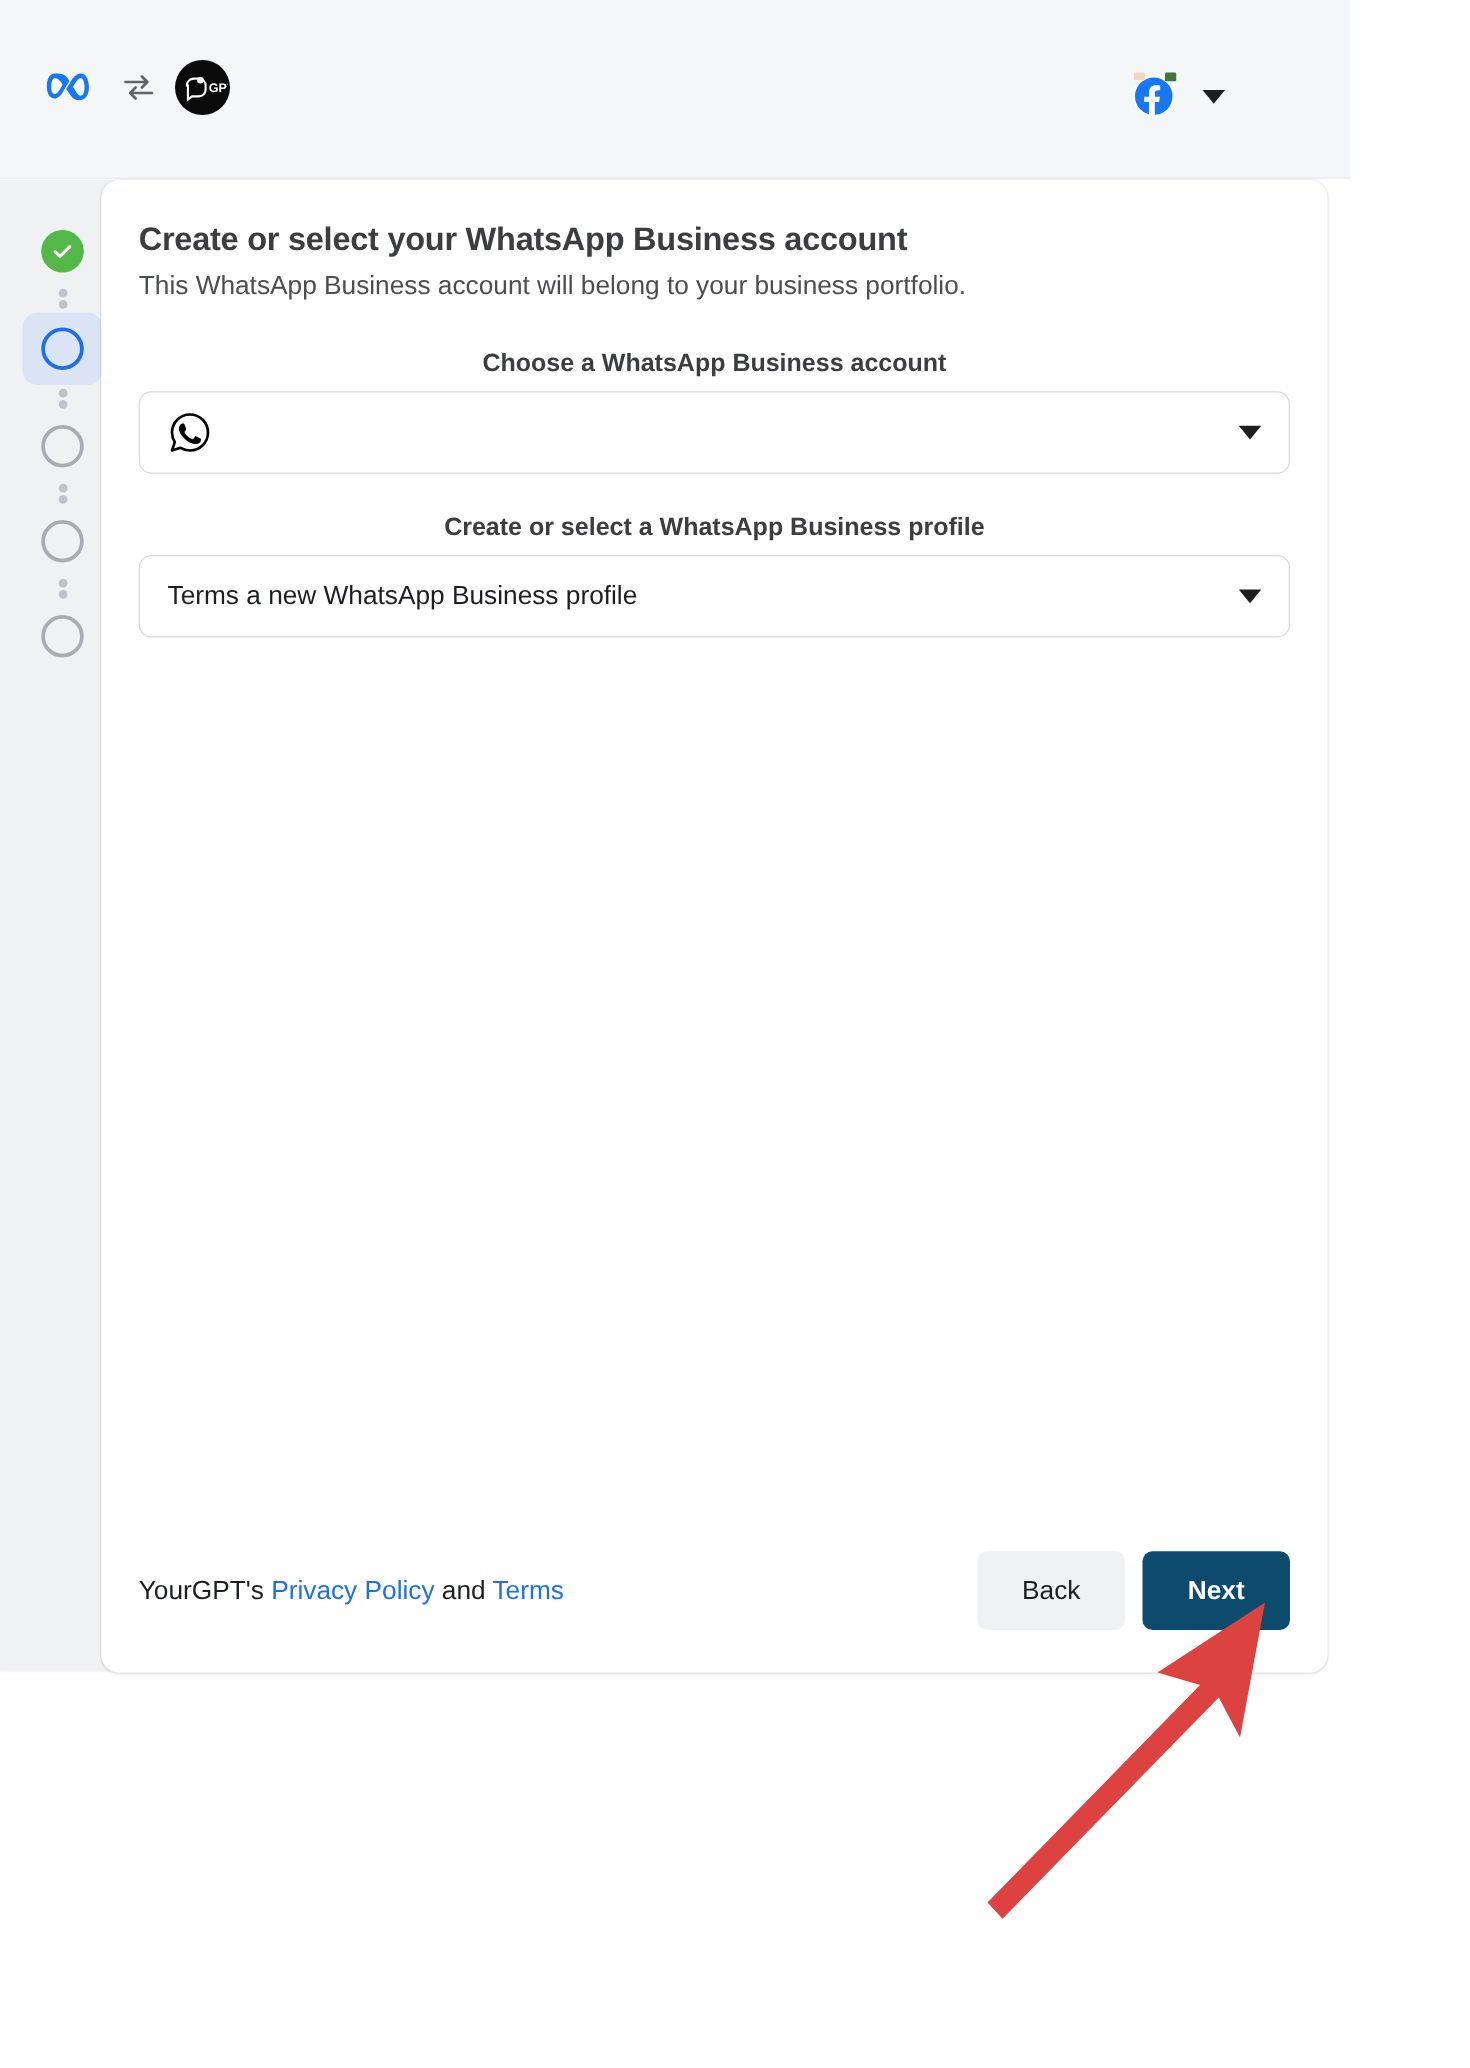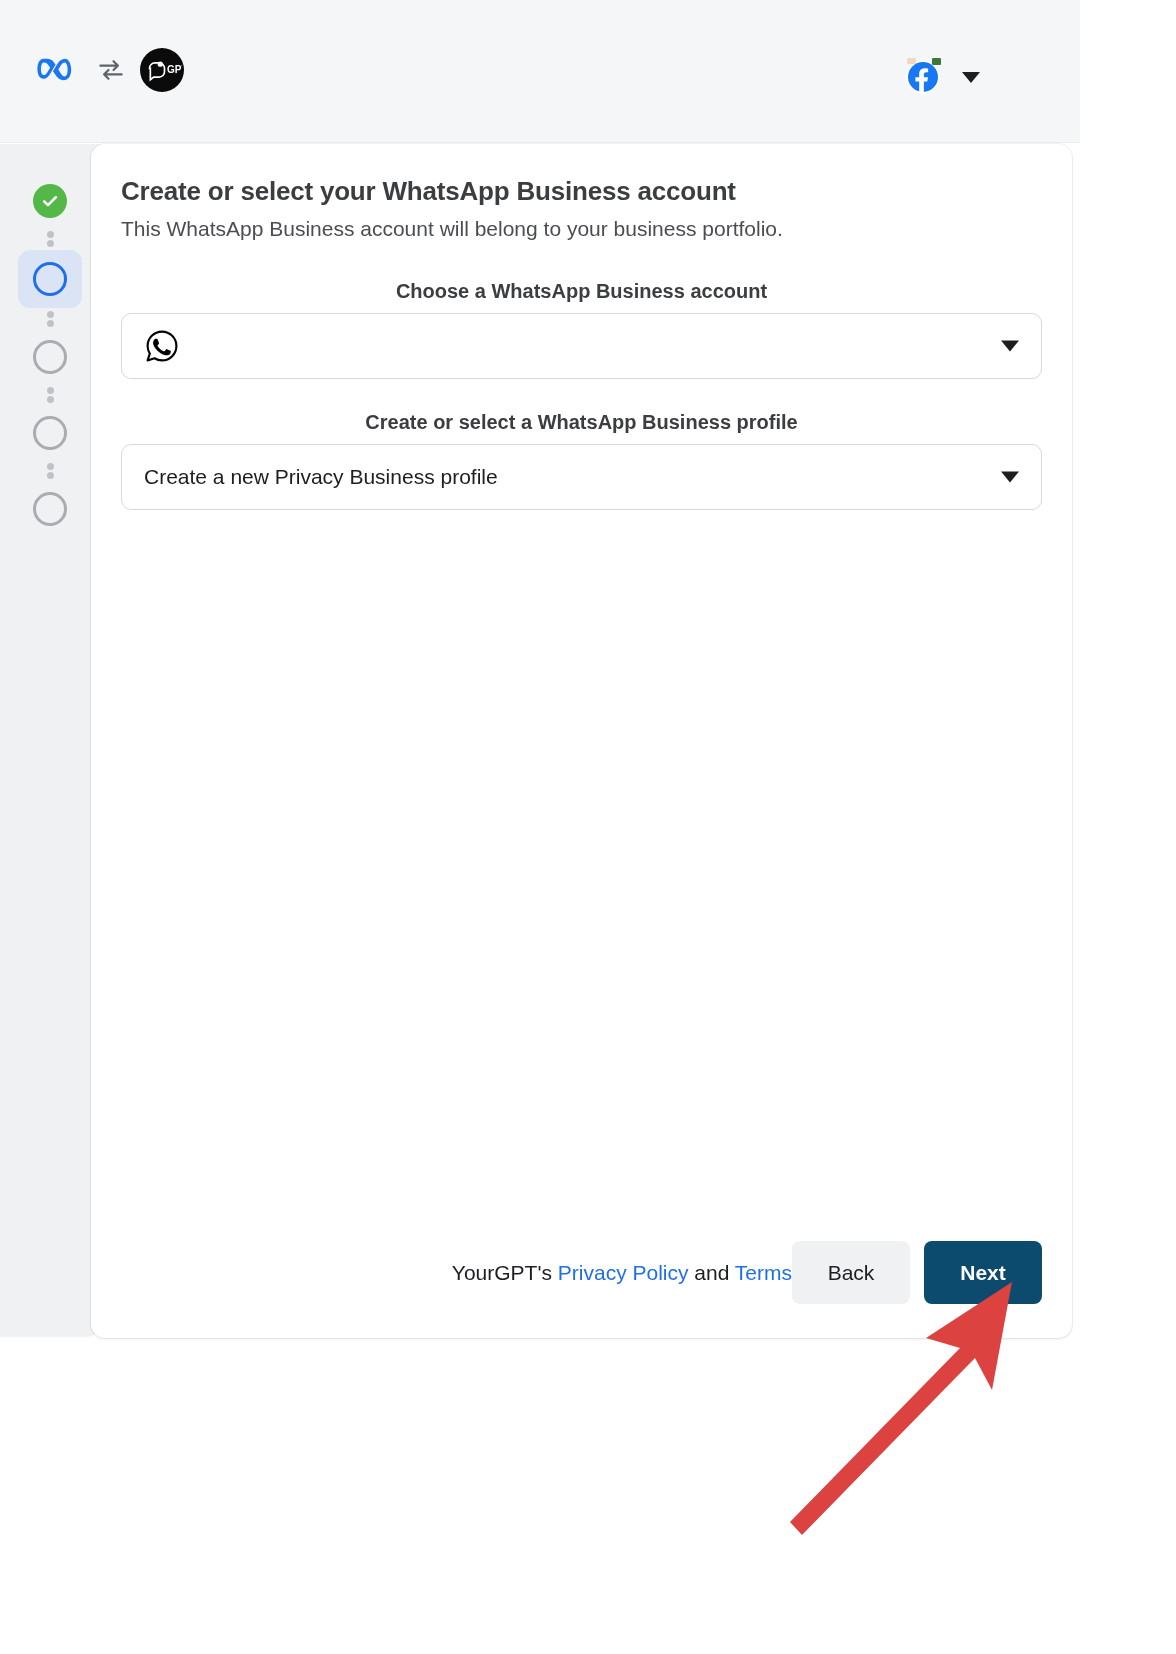--- a/index.html
+++ b/index.html
@@ -149,21 +149,21 @@
   }
   .connector .dot {
     width: 7px; height: 7px;
     border-radius: 50%;
     background: #bfc3c7;
   }
 
   
   .card {
     position: absolute;
-    left: 91px;
+    left: 81px;
     top: 144px;
     width: 981px;
     height: 1194px;
     background: #ffffff;
     border-radius: 14px;
     box-shadow: 0 1px 3px rgba(0,0,0,0.10), 0 0 0 1px rgba(0,0,0,0.04);
   }
 
   .card-body {
     position: absolute;
@@ -230,21 +230,21 @@
     border-top: 11px solid #1c1e21;
   }
 
   
   .card-footer {
     position: absolute;
     left: 30px; right: 30px;
     bottom: 34px;
     display: flex;
     align-items: center;
-    justify-content: flex-end;
+    justify-content: space-between;
   }
 
   .legal {
     font-size: 21px;
     color: #1c1e21;
   }
   .legal a {
     color: #1f6feb;
     text-decoration: none;
   }
@@ -401,21 +401,21 @@
             </svg>
           </span>
           <span class="select-value"></span>
           <span class="select-caret"></span>
         </div>
       </div>
 
       <div class="field-group second">
         <div class="field-label">Create or select a WhatsApp Business profile</div>
         <div class="select-box">
-          <span class="select-value">Create a new Privacy Business profile</span>
+          <span class="select-value">Terms a new WhatsApp Business profile</span>
           <span class="select-caret"></span>
         </div>
       </div>
 
     </div>
 
     <div class="card-footer">
       <div class="legal">
         <span>YourGPT's </span><a href="#">Privacy Policy</a><span> and </span><a href="#">Terms</a>
       </div>

